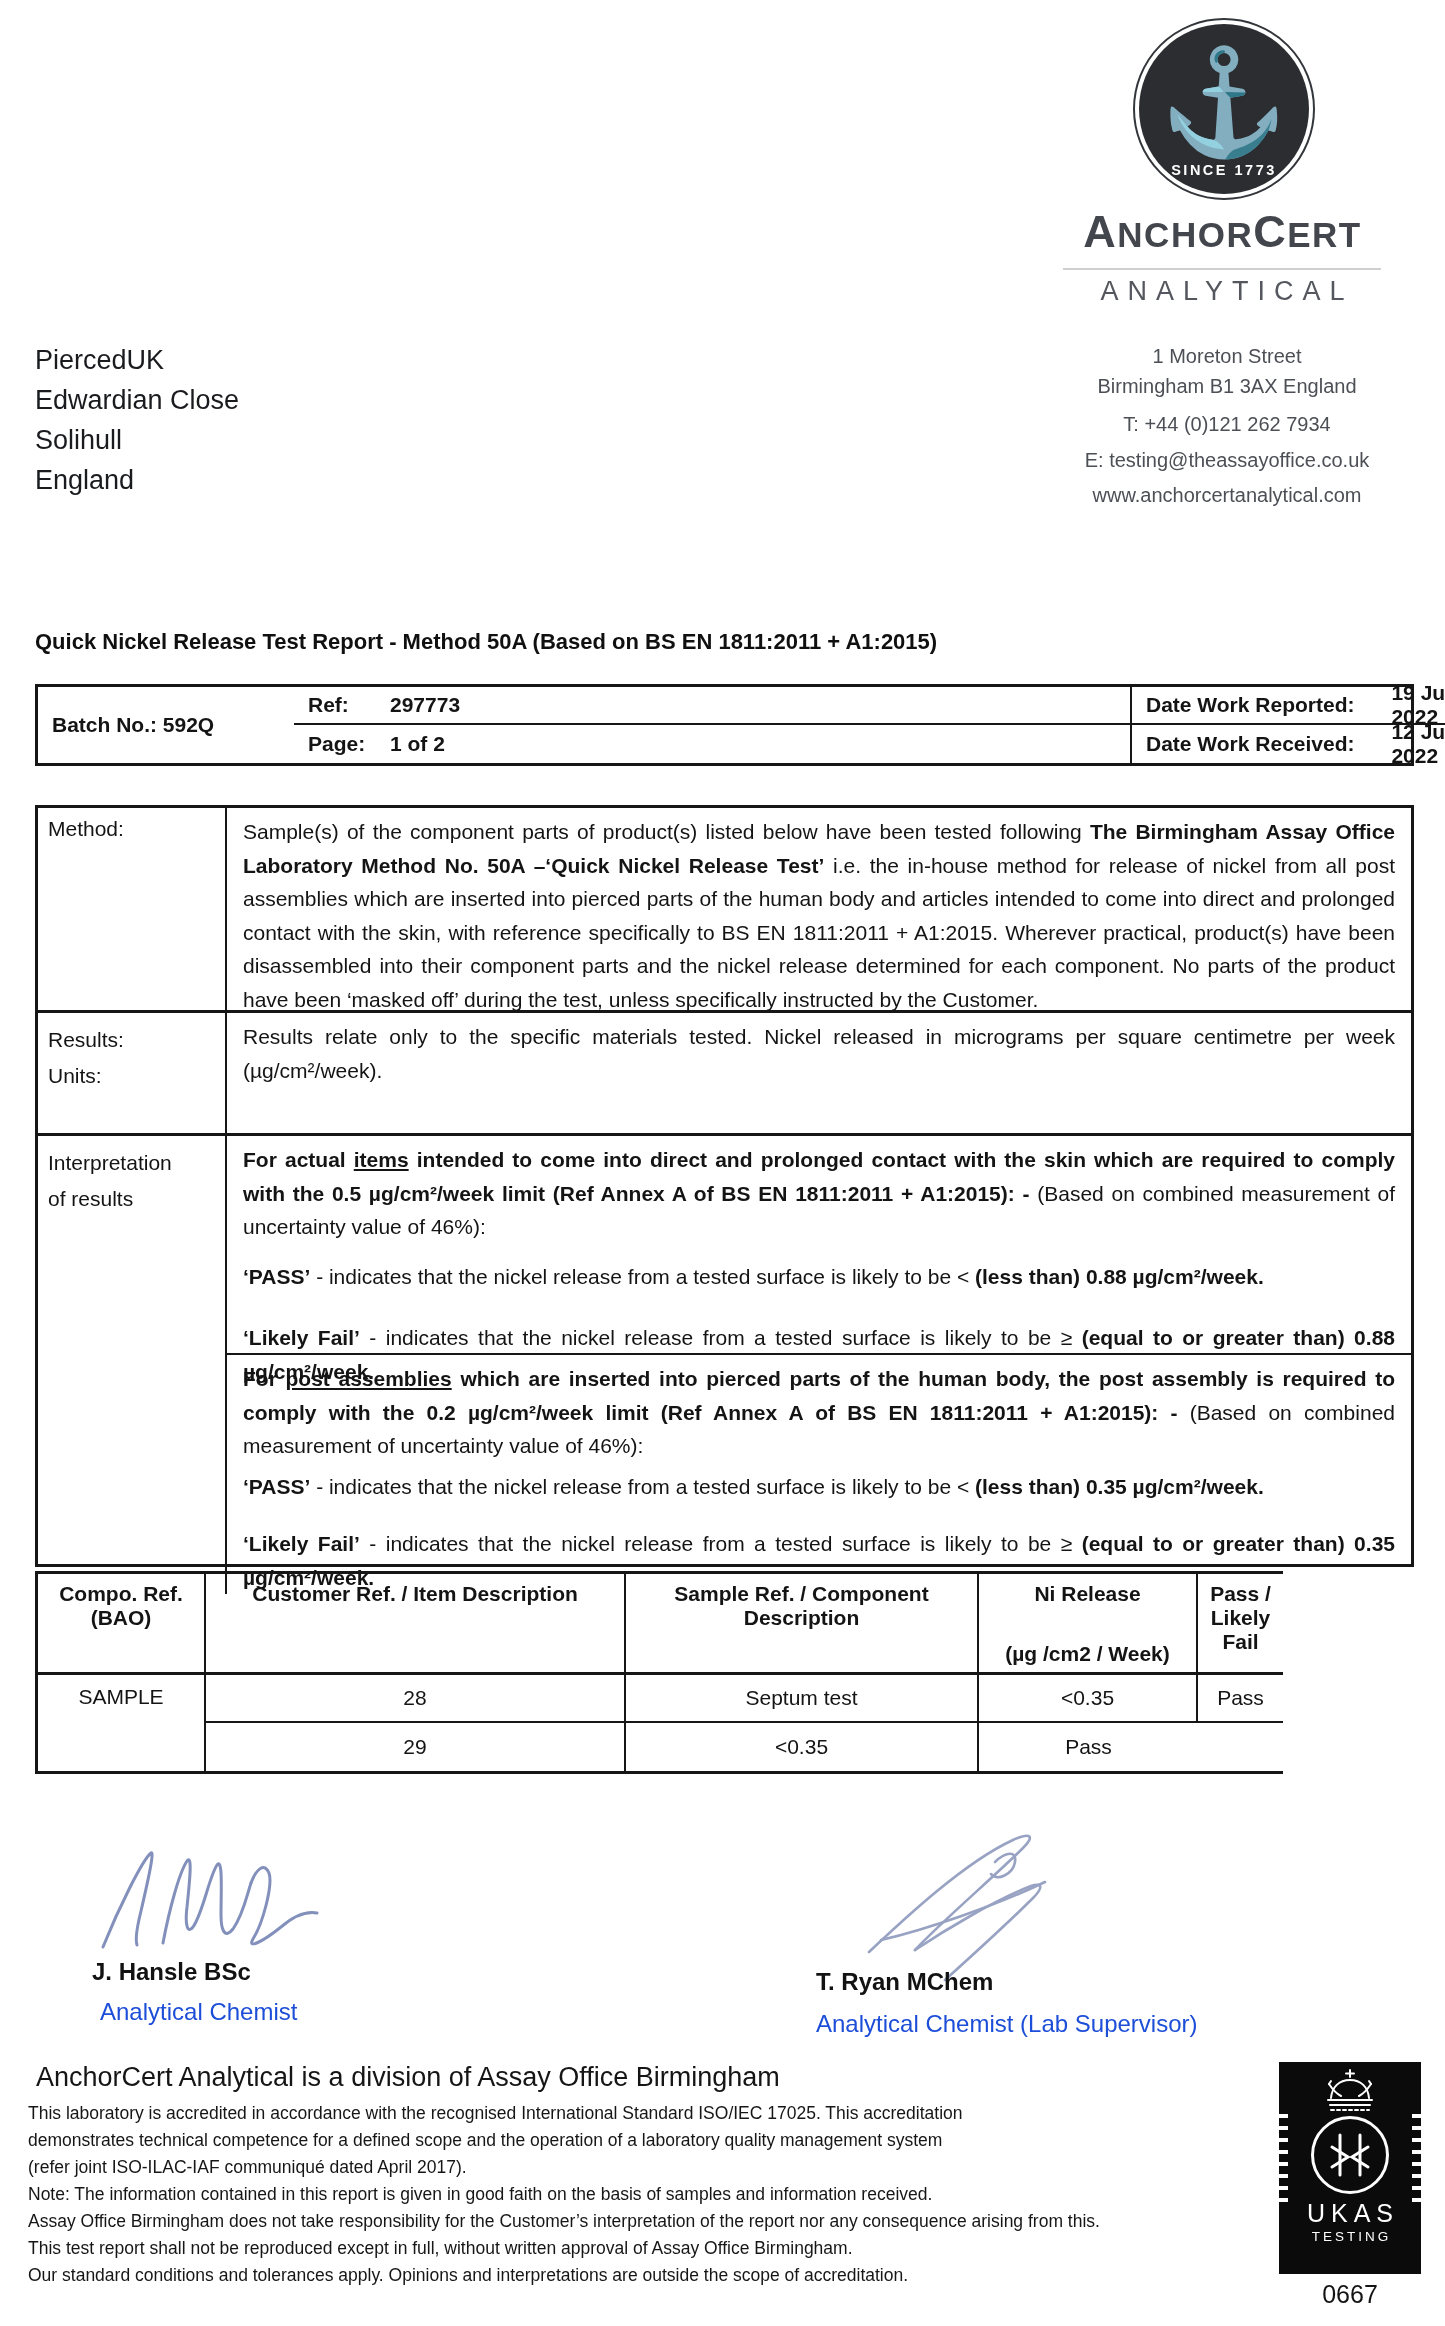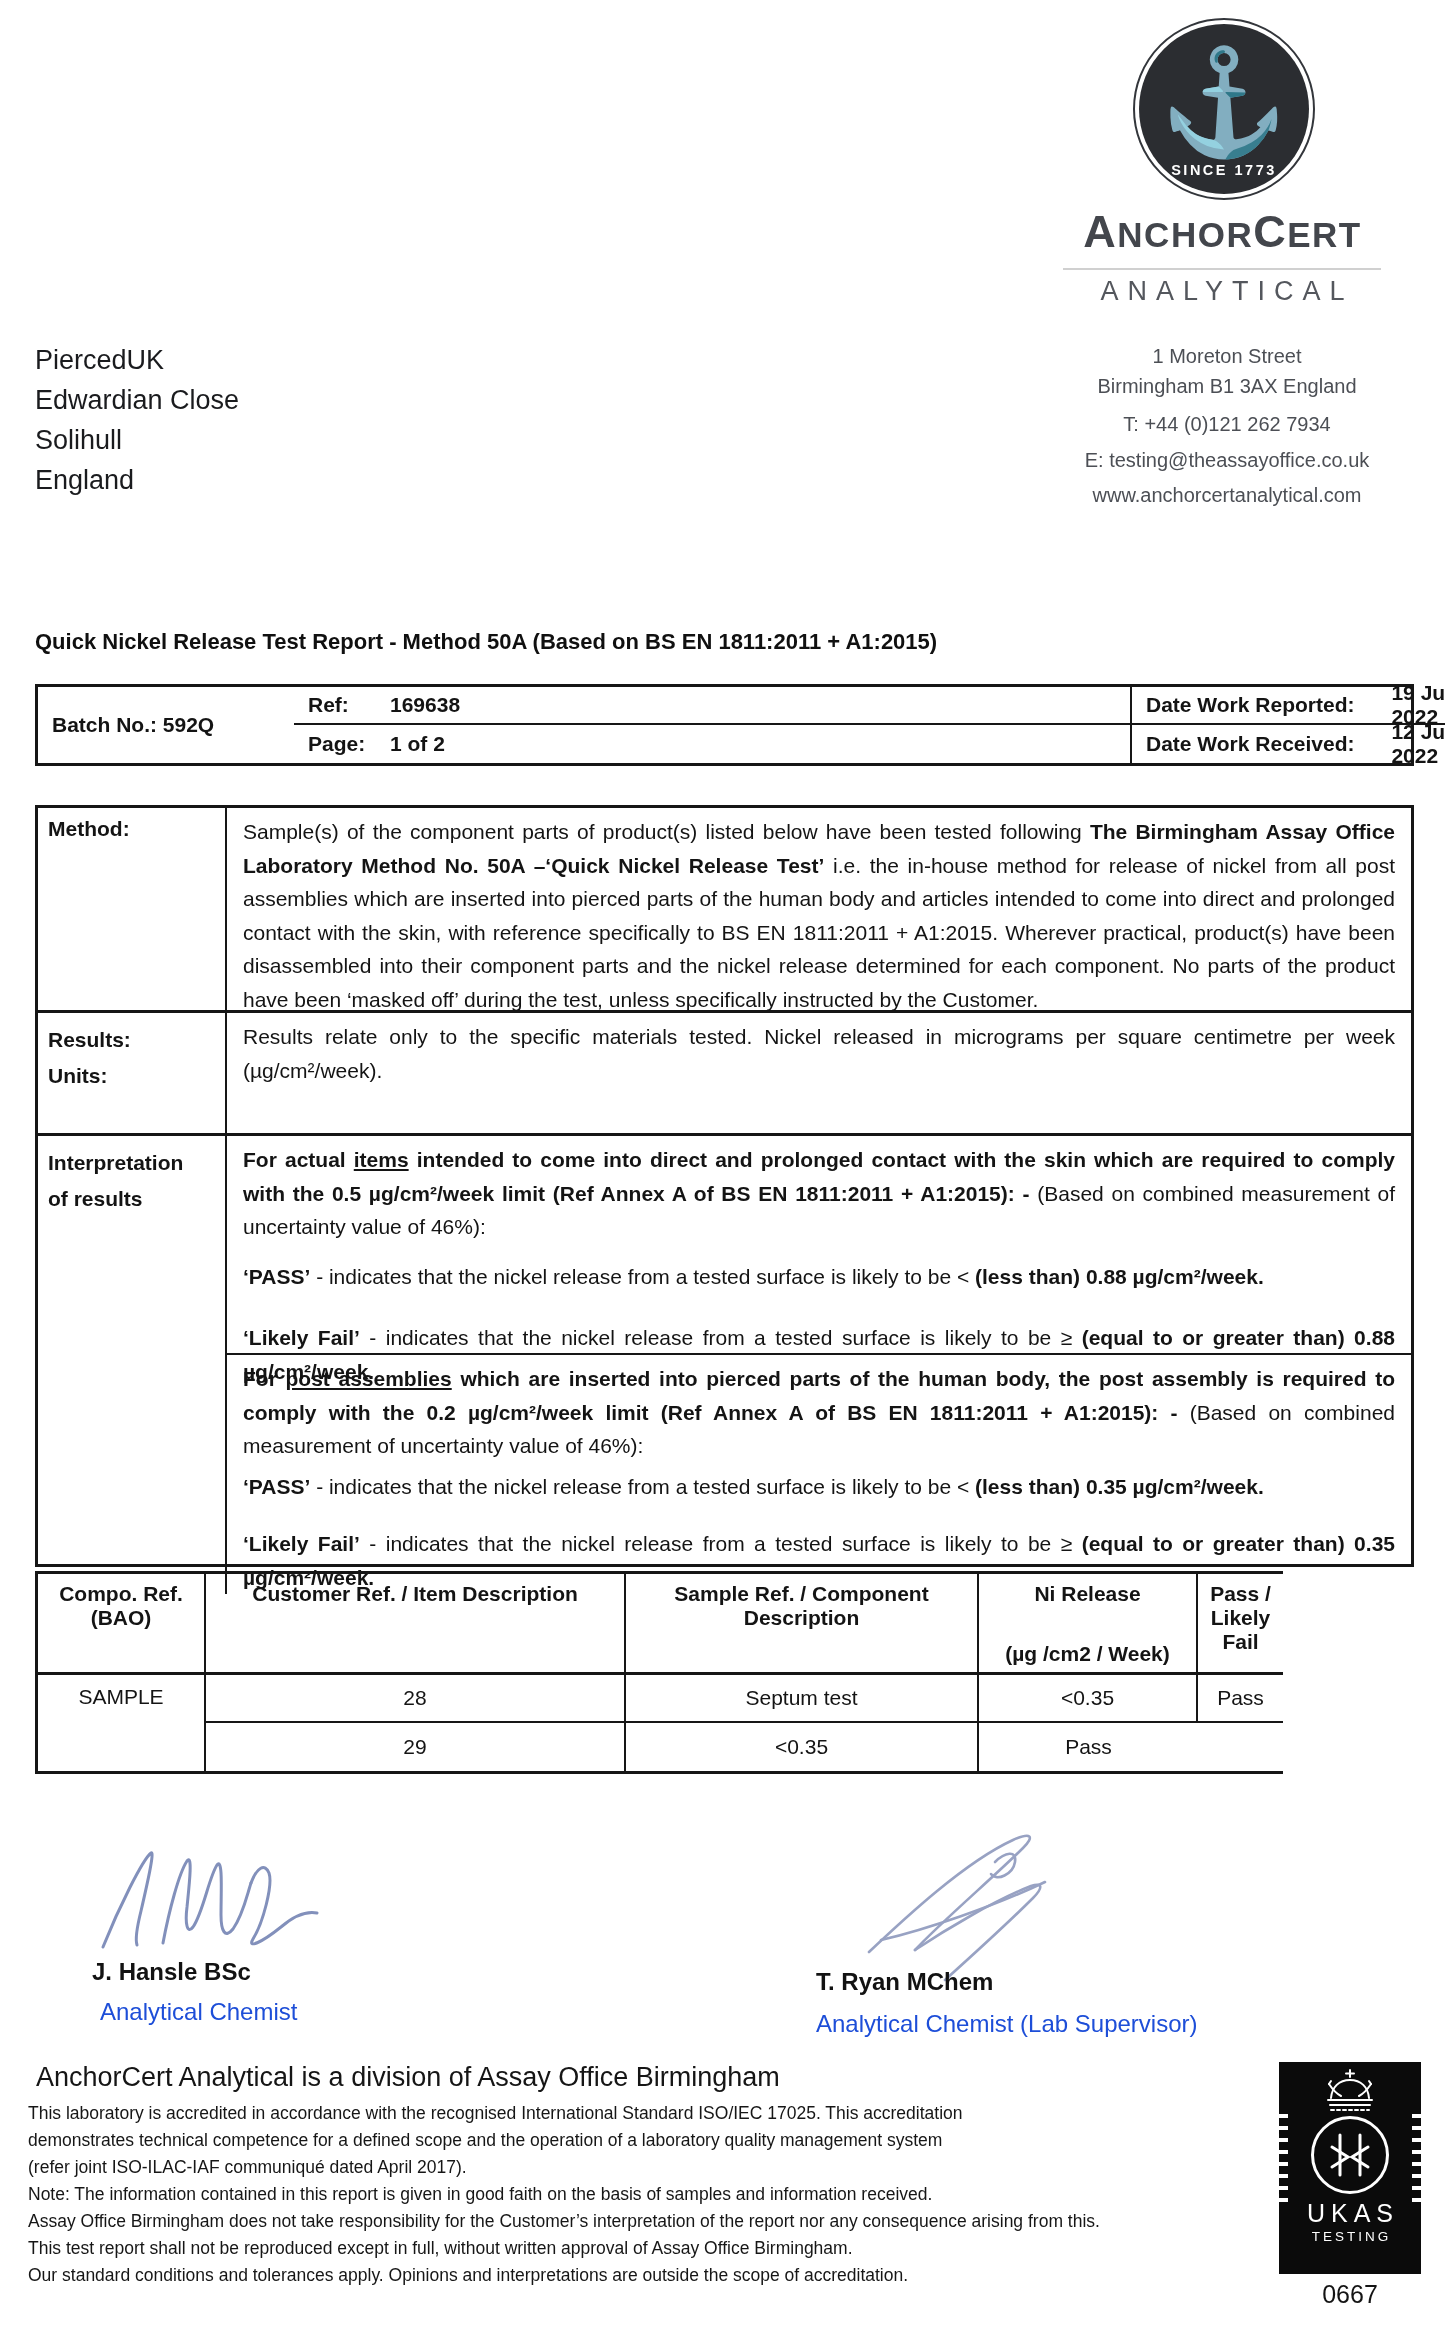--- a/index.html
+++ b/index.html
@@ -46,21 +46,21 @@
   .ref-table .br{border-right:2px solid #161616;}
   .ref-table .bb{border-bottom:2px solid #161616;}
   .ref-table .lab{display:inline-block; width:82px;}
   .ref-table .lab-w{display:inline-block; width:300px;}
   .ref-table .batch{grid-row:1 / 3;}
 
   
   .main-table{position:absolute; left:35px; top:805px; width:1379px; height:762px; box-sizing:border-box;
     border:3px solid #161616; display:grid; grid-template-columns:189px 1fr;
     grid-template-rows:205px 123px 219px 1fr;}
-  .main-table .lcell{border-right:2px solid #161616; padding:9px 10px; font-weight:bold; font-size:21px; box-sizing:border-box;}
+  .main-table .lcell{border-right:2px solid #161616; padding:9px 10px; font-weight:normal; font-size:21px; box-sizing:border-box;}
   .main-table .ccell{padding:7px 16px 0 16px; font-size:21px; line-height:33.5px; text-align:justify; box-sizing:border-box;}
   .main-table .bb3{border-bottom:3px solid #161616;}
   .main-table .bb2{border-bottom:2px solid #161616;}
   .main-table .ilabel{grid-row:3 / 5;}
   .main-table p{margin:0;}
   .main-table p.pass1{margin-top:16px;}
   .main-table p.fail1{margin-top:28px;}
   .main-table p.pass2{margin-top:7px;}
   .main-table p.fail2{margin-top:24px;}
   .lbl-line{line-height:36px;}
@@ -129,21 +129,21 @@
     <div class="l2">T: +44 (0)121 262 7934</div>
     <div class="l3">E: testing@theassayoffice.co.uk</div>
     <div>www.anchorcertanalytical.com</div>
   </div>
 
   <div class="title">Quick Nickel Release Test Report - Method 50A (Based on BS EN 1811:2011 + A1:2015)</div>
 
   <div class="ref-table">
     <div class="cell br bb">
       <span class="lab">Ref:</span>
-      <span>169638</span>
+      <span>297773</span>
     </div>
     <div class="cell br bb">
       <span class="lab-w">Date Work Reported:</span>
       <span>19 July 2022</span>
     </div>
     <div class="cell batch">Batch No.: 592Q</div>
     <div class="cell br">
       <span class="lab">Page:</span>
       <span>1 of 2</span>
     </div>

